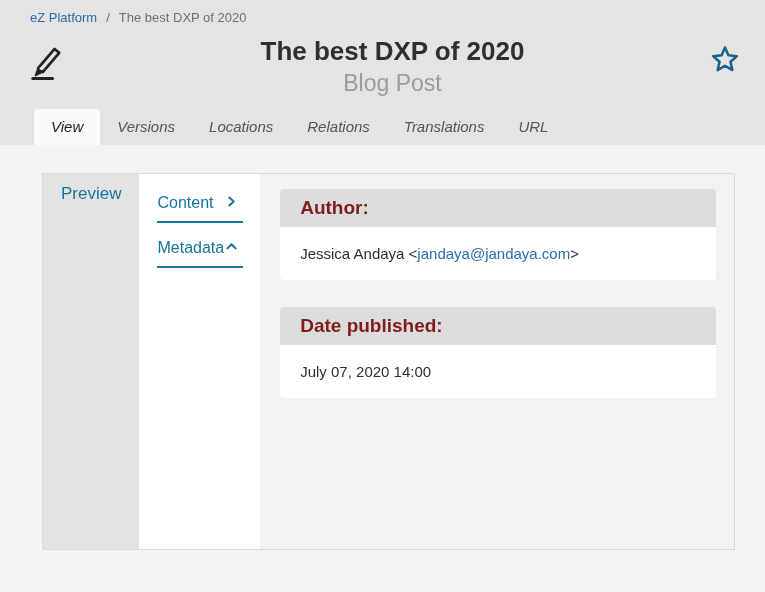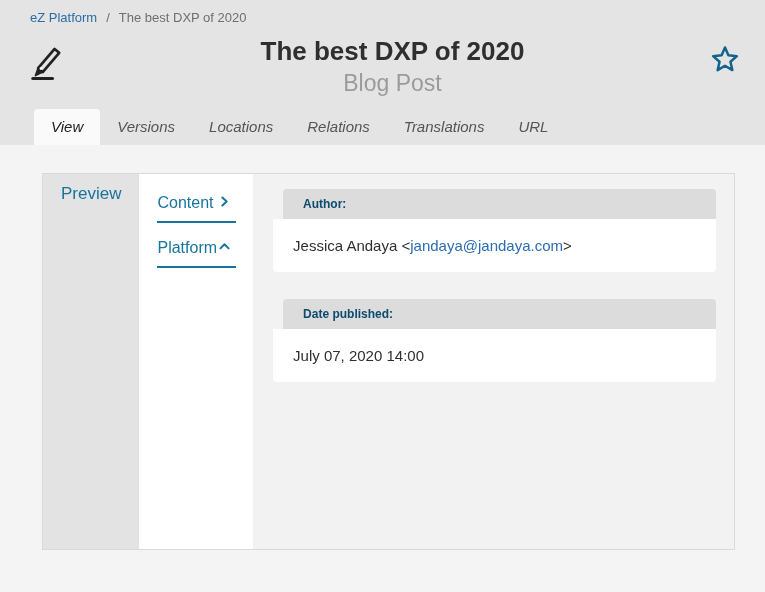--- a/index.html
+++ b/index.html
@@ -63,21 +63,21 @@
   .metadata-body{
     background:var(--meta-bg);
     padding:15px 18px 25px 20px;
     flex:1 1 auto;
   }
   .attr-card + .attr-card{margin-top:27px;}
   .attr-header{
     background:var(--attr-header-bg);
     border-radius:4px 4px 0 0;
     padding:8px 20px;
-    font-size:12px;font-weight:bold;color:#0c4a6e;margin-left:10px;
+    font-size:19px;font-weight:bold;color:#7f1d1d;
   }
   .attr-value{
     background:#ffffff;
     border-radius:0 0 4px 4px;
     padding:18px 20px;
     font-size:15px;color:#2f2f2f;
   }
   .attr-value a{color:#2b6db2;text-decoration:none;cursor:pointer;}
   svg{display:block;}
 </style>
@@ -129,21 +129,21 @@
       <div class="accordion-row">
         <span>Content</span>
         <span class="chev">
           <svg viewBox="0 0 24 24" width="15" height="15" fill="none" stroke="currentColor" stroke-width="3.2" stroke-linecap="round" stroke-linejoin="round">
             <path d="M8.5 5.5 L15.5 12 L8.5 18.5"></path>
           </svg>
         </span>
       </div>
 
       <div class="accordion-row">
-        <span>Platform</span>
+        <span>Metadata</span>
         <span class="chev">
           <svg viewBox="0 0 24 24" width="15" height="15" fill="none" stroke="currentColor" stroke-width="3.2" stroke-linecap="round" stroke-linejoin="round">
             <path d="M5.5 15 L12 8.5 L18.5 15"></path>
           </svg>
         </span>
       </div>
     </div>
 
     <div class="metadata-body">
       <div class="attr-card">

